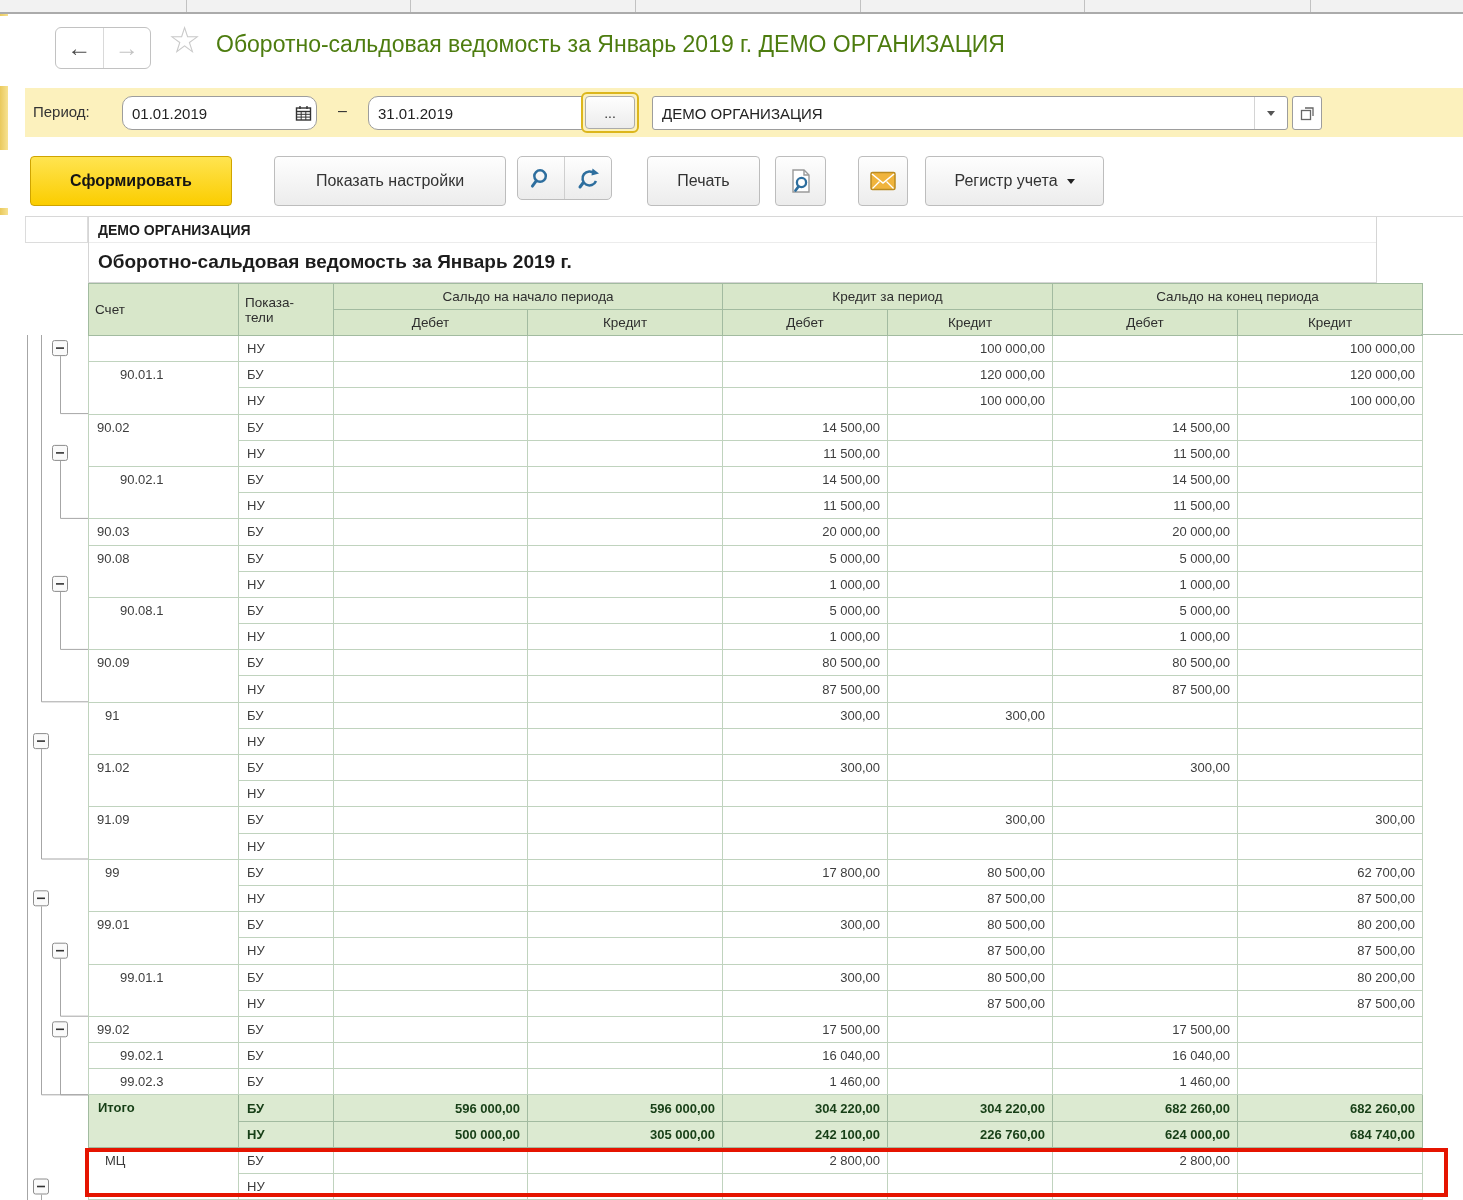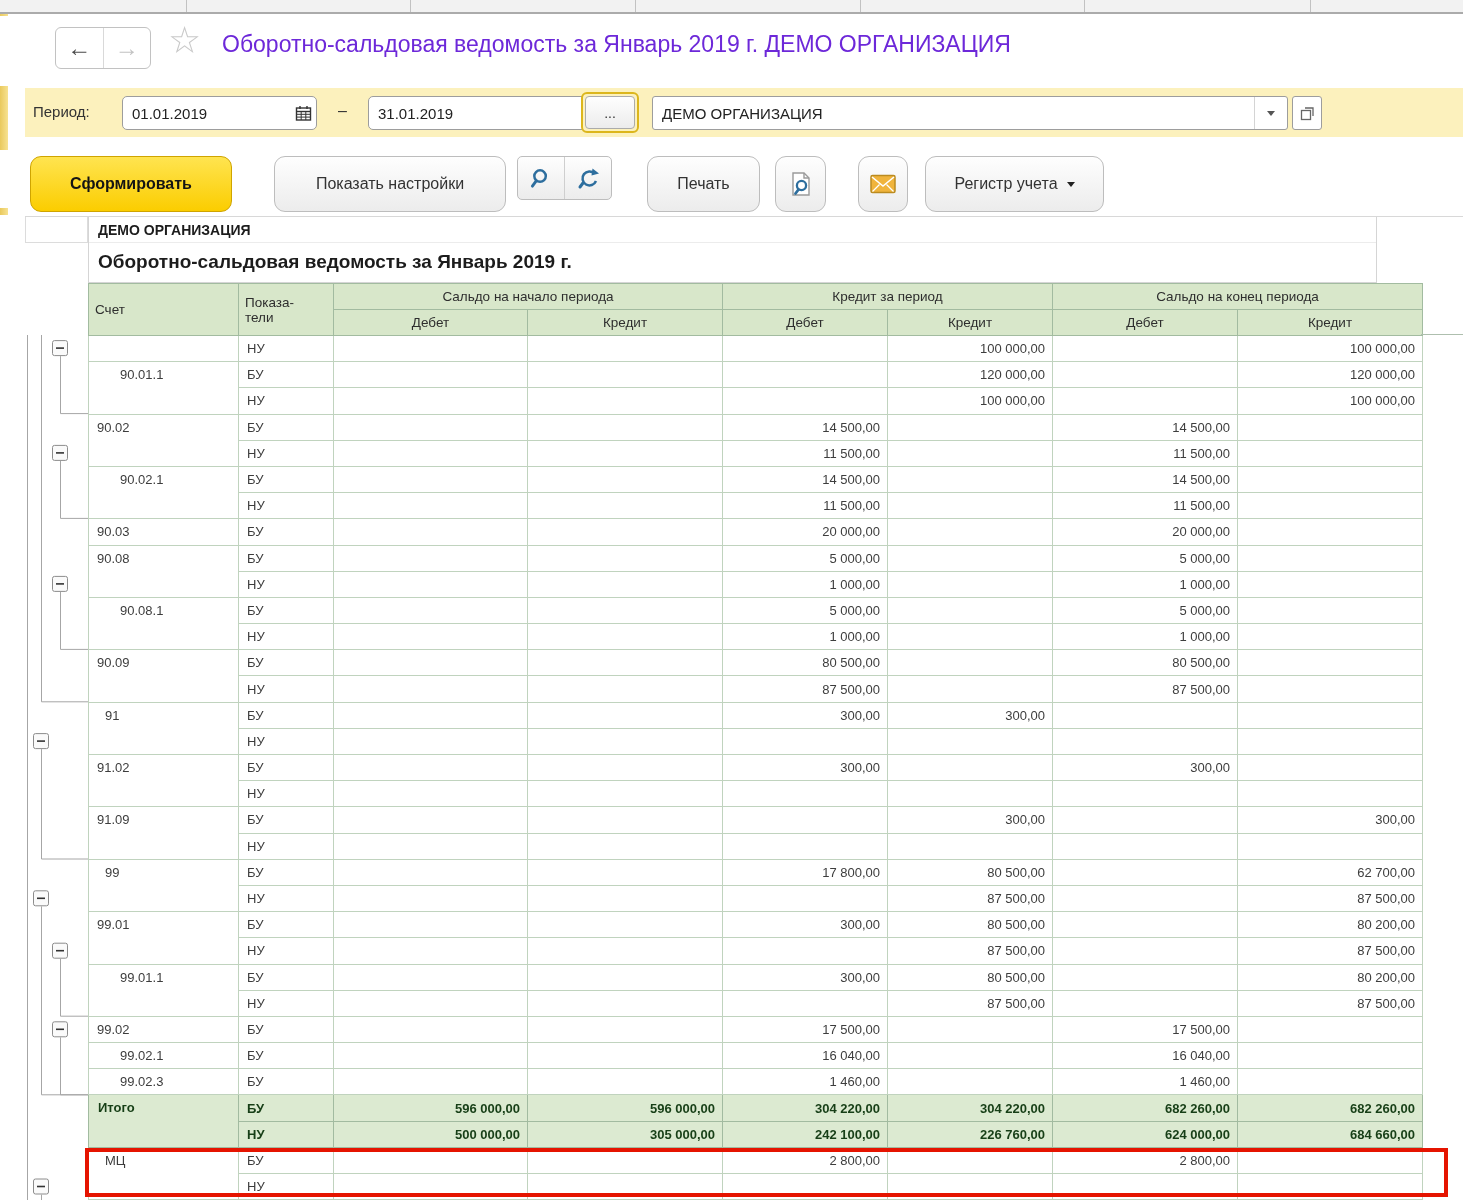--- a/index.html
+++ b/index.html
@@ -13,42 +13,42 @@
   
   .side-stripe { position:absolute; left:0; top:14px; width:8px; height:1186px; background:linear-gradient(to right,#e9c95d,#f7e291); }
 
   
   .titlebar { position:absolute; left:0; top:16px; width:1463px; height:70px; background:#fff; }
   .nav-group { position:absolute; left:55px; top:11px; width:96px; height:42px; border:1px solid #c2c2c2; border-radius:6px; background:#fff; display:flex; }
   .nav-half { flex:1; display:flex; align-items:center; justify-content:center; font-size:24px; font-weight:bold; cursor:pointer; }
   .nav-half.back { color:#4a4a4a; border-right:1px solid #d9d9d9; }
   .nav-half.fwd { color:#c3c3c3; }
   .fav-star { position:absolute; left:168px; top:6px; font-size:37px; color:#c9c9c9; line-height:1; }
-  .page-title { position:absolute; left:222px; top:15px; font-size:23px; color:#6d28d9; white-space:nowrap; }
+  .page-title { position:absolute; left:216px; top:15px; font-size:23px; color:#4d7c0f; white-space:nowrap; }
 
   
   .period-bar { position:absolute; left:25px; top:88px; width:1438px; height:49px; background:#fcf1bd; }
   .pb-label { position:absolute; left:8px; top:15px; font-size:15px; color:#333; }
-  .field { position:absolute; top:8px; height:34px; background:#fff; border:1px solid #9d9d9d; border-radius:5px; display:flex; align-items:center; }
+  .field { position:absolute; top:8px; height:34px; background:#fff; border:1px solid #9d9d9d; border-radius:10px; display:flex; align-items:center; }
   .field .val { flex:1; padding-left:9px; font-size:15px; color:#222; }
   .field .cal { width:26px; display:flex; justify-content:center; align-items:center; cursor:pointer; }
   .date1 { left:97px; width:195px; }
   .dash { position:absolute; left:313px; top:14px; font-size:16px; color:#333; }
   .date2 { left:343px; width:236px; }
   .more-btn { position:absolute; left:556px; top:4px; width:58px; height:41px; border:2px solid #dcb61c; border-radius:6px; padding:2px; background:#fcf1bd; }
   .more-inner { width:100%; height:100%; background:linear-gradient(#fefefe,#ececec); border:1px solid #ababab; border-radius:4px; font-size:14px; color:#333; display:flex; align-items:center; justify-content:center; cursor:pointer; }
   .org-combo { position:absolute; left:627px; top:8px; width:636px; height:34px; background:#fff; border:1px solid #9d9d9d; border-radius:3px; display:flex; align-items:stretch; }
   .org-combo .val { flex:1; padding-left:9px; font-size:15px; color:#222; display:flex; align-items:center; }
   .combo-arrow-zone { width:33px; border-left:1px solid #d4d4d4; display:flex; align-items:center; justify-content:center; cursor:pointer; }
   .tri-down { width:0; height:0; border-left:4px solid transparent; border-right:4px solid transparent; border-top:5px solid #555; }
   .open-btn { position:absolute; left:1267px; top:8px; width:30px; height:34px; background:#fff; border:1px solid #9d9d9d; border-radius:3px; display:flex; align-items:center; justify-content:center; cursor:pointer; }
 
   
   .toolbar { position:absolute; left:0; top:150px; width:1463px; height:58px; background:#fff; }
-  .btn { position:absolute; top:6px; height:56px; border:1px solid #bdbdbd; border-radius:11px; background:linear-gradient(#fefefe,#ececec); font-size:16px; color:#333; display:flex; align-items:center; justify-content:center; cursor:pointer; }
+  .btn { position:absolute; top:6px; height:50px; border:1px solid #bdbdbd; border-radius:4px; background:linear-gradient(#fefefe,#ececec); font-size:16px; color:#333; display:flex; align-items:center; justify-content:center; cursor:pointer; }
   .btn-generate { left:30px; width:202px; background:linear-gradient(#ffe450,#fbcd00); border-color:#cfa400; color:#141414; font-weight:bold; }
   .btn-settings { left:250px; width:232px;margin-left:24px; }
   .search-group { position:absolute; left:517px; top:6px; width:95px; height:44px; border:1px solid #bdbdbd; border-radius:5px; background:linear-gradient(#fefefe,#ececec); display:flex; }
   .search-half { flex:1; display:flex; align-items:center; justify-content:center; cursor:pointer; }
   .search-half:first-child { border-right:1px solid #cfcfcf; }
   .btn-print { left:647px; width:113px; }
   .btn-preview { left:775px; width:51px; }
   .btn-mail { left:858px; width:50px; }
   .btn-register { left:925px; width:179px; gap:9px; }
 
@@ -523,21 +523,21 @@
             <td class="num">682 260,00</td>
             <td class="num">682 260,00</td>
           </tr>
           <tr class="total">
             <td class="ind">НУ</td>
             <td class="num">500 000,00</td>
             <td class="num">305 000,00</td>
             <td class="num">242 100,00</td>
             <td class="num">226 760,00</td>
             <td class="num">624 000,00</td>
-            <td class="num">684 660,00</td>
+            <td class="num">684 740,00</td>
           </tr>
           <tr>
             <td class="acc lvl1" rowspan="2">МЦ</td>
             <td class="ind">БУ</td>
             <td class="num"></td>
             <td class="num"></td>
             <td class="num">2 800,00</td>
             <td class="num"></td>
             <td class="num">2 800,00</td>
             <td class="num"></td>

